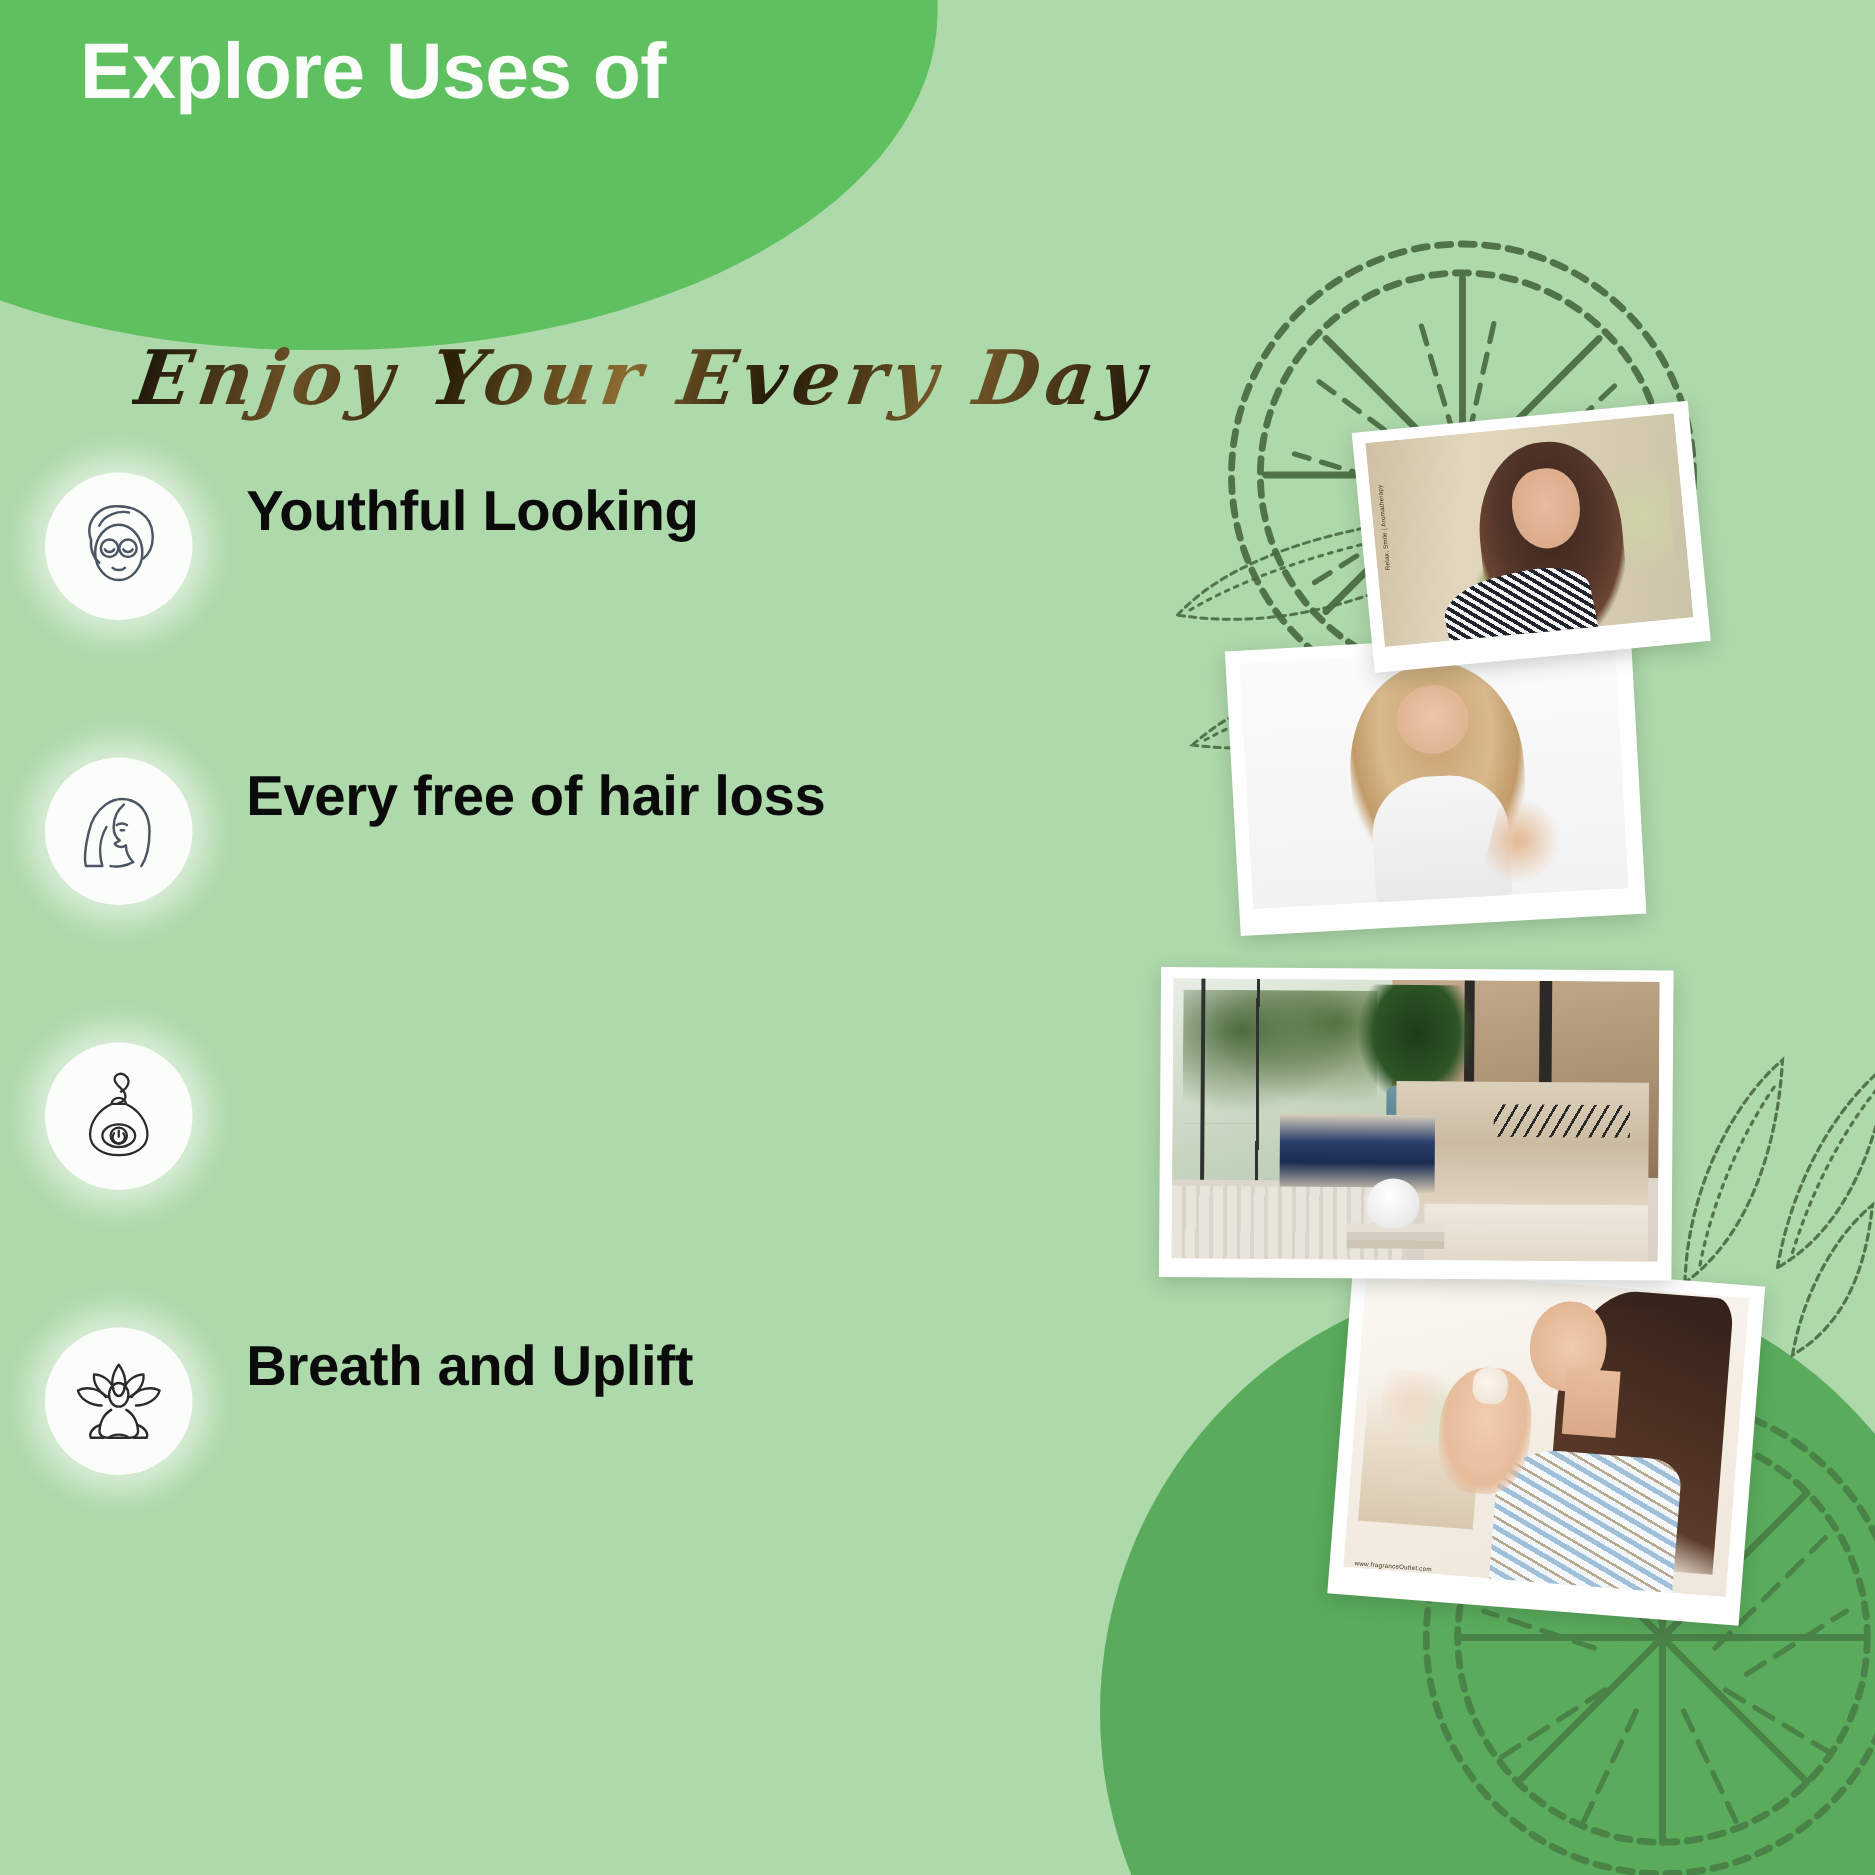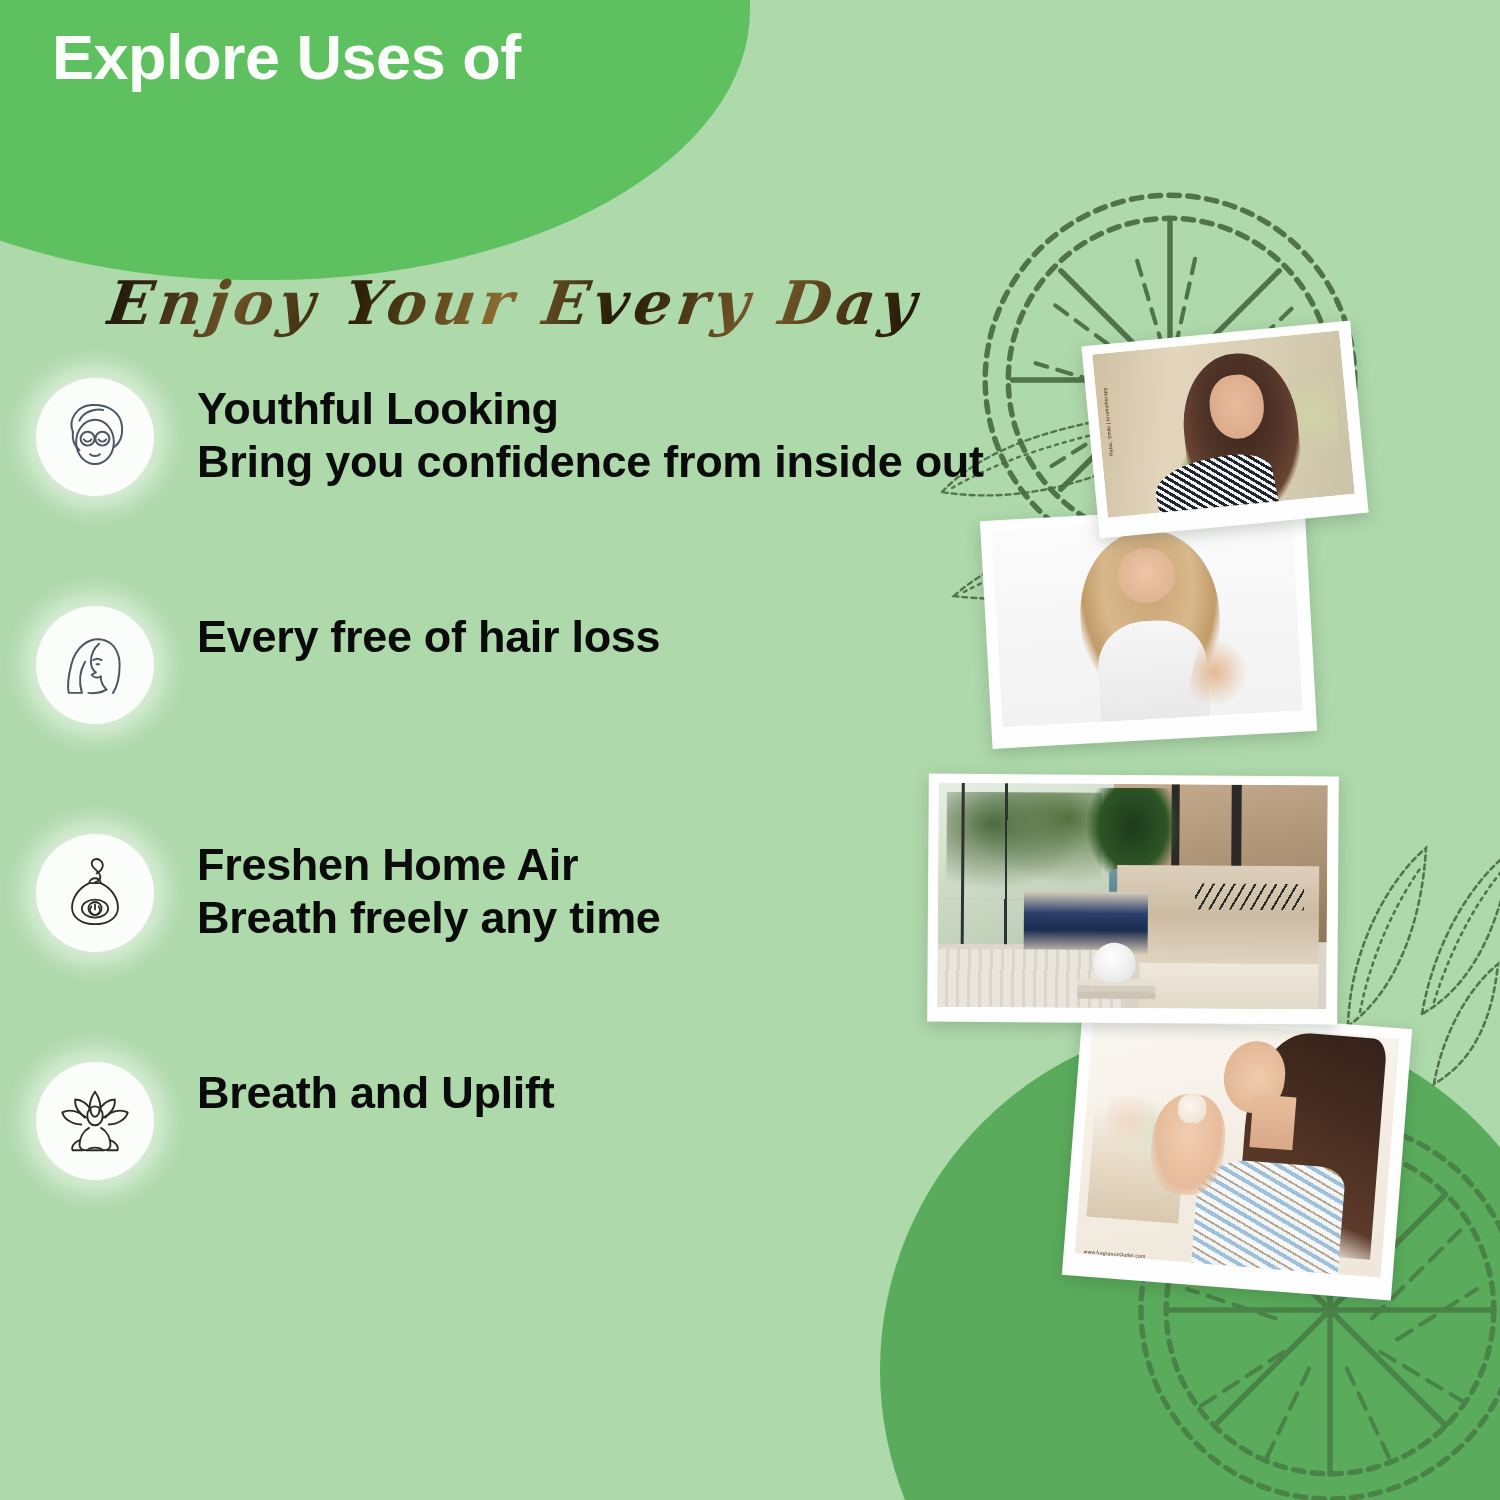--- a/index.html
+++ b/index.html
@@ -42,21 +42,21 @@
     pointer-events: none;
   }
   .wm-lime-top { left: 960px; top: 170px; width: 420px; height: 420px; opacity: .92; }
   .wm-leaf-left { left: 930px; top: 400px; width: 300px; height: 230px; opacity: .9; }
   .wm-leaf-right { left: 1330px; top: 840px; width: 200px; height: 250px; opacity: .9; }
   .wm-lime-bottom { left: 1120px; top: 1100px; width: 420px; height: 420px; opacity: .55; }
 
   
   .title-block {
     position: absolute;
-    left: 52px;
+    left: 64px;
     top: 22px;
     width: 640px;
   }
   .title-line {
     display: block;
     color: #fbfdfb;
     font-size: 63px;
     font-weight: bold;
     line-height: 1.14;
     letter-spacing: -0.5px;
@@ -387,21 +387,20 @@
           <ellipse cx="50" cy="56" rx="23" ry="27"></ellipse>
           <circle cx="41" cy="52" r="8.5"></circle>
           <circle cx="59" cy="52" r="8.5"></circle>
           <path d="M36.5 53 C38.5 56.5 43.5 56.5 45.5 53"></path>
           <path d="M54.5 53 C56.5 56.5 61.5 56.5 63.5 53"></path>
           <path d="M44 71 C47 74 53 74 56 71"></path>
         </svg>
       </div>
       <div class="feature-text">
         <span class="feature-title">Youthful Looking</span>
-        <span class="feature-sub">Bring you confidence from inside out</span>
       </div>
     </div>
 
     <div class="feature-row">
       <div class="feature-icon">
         <svg width="82" height="82" viewBox="0 0 100 100" fill="none" stroke="#4b5563" stroke-width="2.4" stroke-linecap="round" stroke-linejoin="round">
           <path d="M62 20 C44 14 26 28 21 50 C17 66 16 76 18 84 L34 84 C30 70 32 56 38 46"></path>
           <path d="M62 20 C74 24 80 36 80 50 C80 66 76 78 72 84"></path>
           <path d="M55 24 C48 30 45 38 45 46 C45 52 47 56 51 59 L46 62 C48 66 54 66 57 64"></path>
           <path d="M57 64 C57 70 60 76 64 80"></path>
@@ -419,24 +418,20 @@
       <div class="feature-icon">
         <svg width="82" height="82" viewBox="0 0 100 100" fill="none" stroke="#2b2b2b" stroke-width="2.2" stroke-linecap="round" stroke-linejoin="round">
           <path d="M52 26 C60 22 62 14 56 10 C52 7 46 9 46 14 C46 20 54 22 56 28 C58 33 54 36 50 37"></path>
           <path d="M43 38 C43 34 47 32 50 32 C53 32 57 34 57 38"></path>
           <path d="M43 38 C30 44 22 56 22 68 C22 80 34 88 50 88 C66 88 78 80 78 68 C78 56 70 44 57 38 Z"></path>
           <ellipse cx="50" cy="69" rx="16" ry="11"></ellipse>
           <circle cx="50" cy="69" r="8"></circle>
           <path d="M50 64 L50 70"></path>
           <path d="M45.5 66.5 A6 6 0 1 0 54.5 66.5"></path>
         </svg>
-      </div>
-      <div class="feature-text">
-        <span class="feature-title">Freshen Home Air</span>
-        <span class="feature-sub">Breath freely any time</span>
       </div>
     </div>
 
     <div class="feature-row">
       <div class="feature-icon">
         <svg width="86" height="86" viewBox="0 0 100 100" fill="none" stroke="#2b2b2b" stroke-width="2.2" stroke-linecap="round" stroke-linejoin="round">
           <path d="M50 16 C44 24 42 34 46 42 C48 46 52 46 54 42 C58 34 56 24 50 16 Z"></path>
           <path d="M40 46 C32 42 26 34 27 25 C34 25 42 30 45 38"></path>
           <path d="M60 46 C68 42 74 34 73 25 C66 25 58 30 55 38"></path>
           <path d="M34 54 C24 54 14 48 12 40 C20 36 32 38 38 46"></path>

